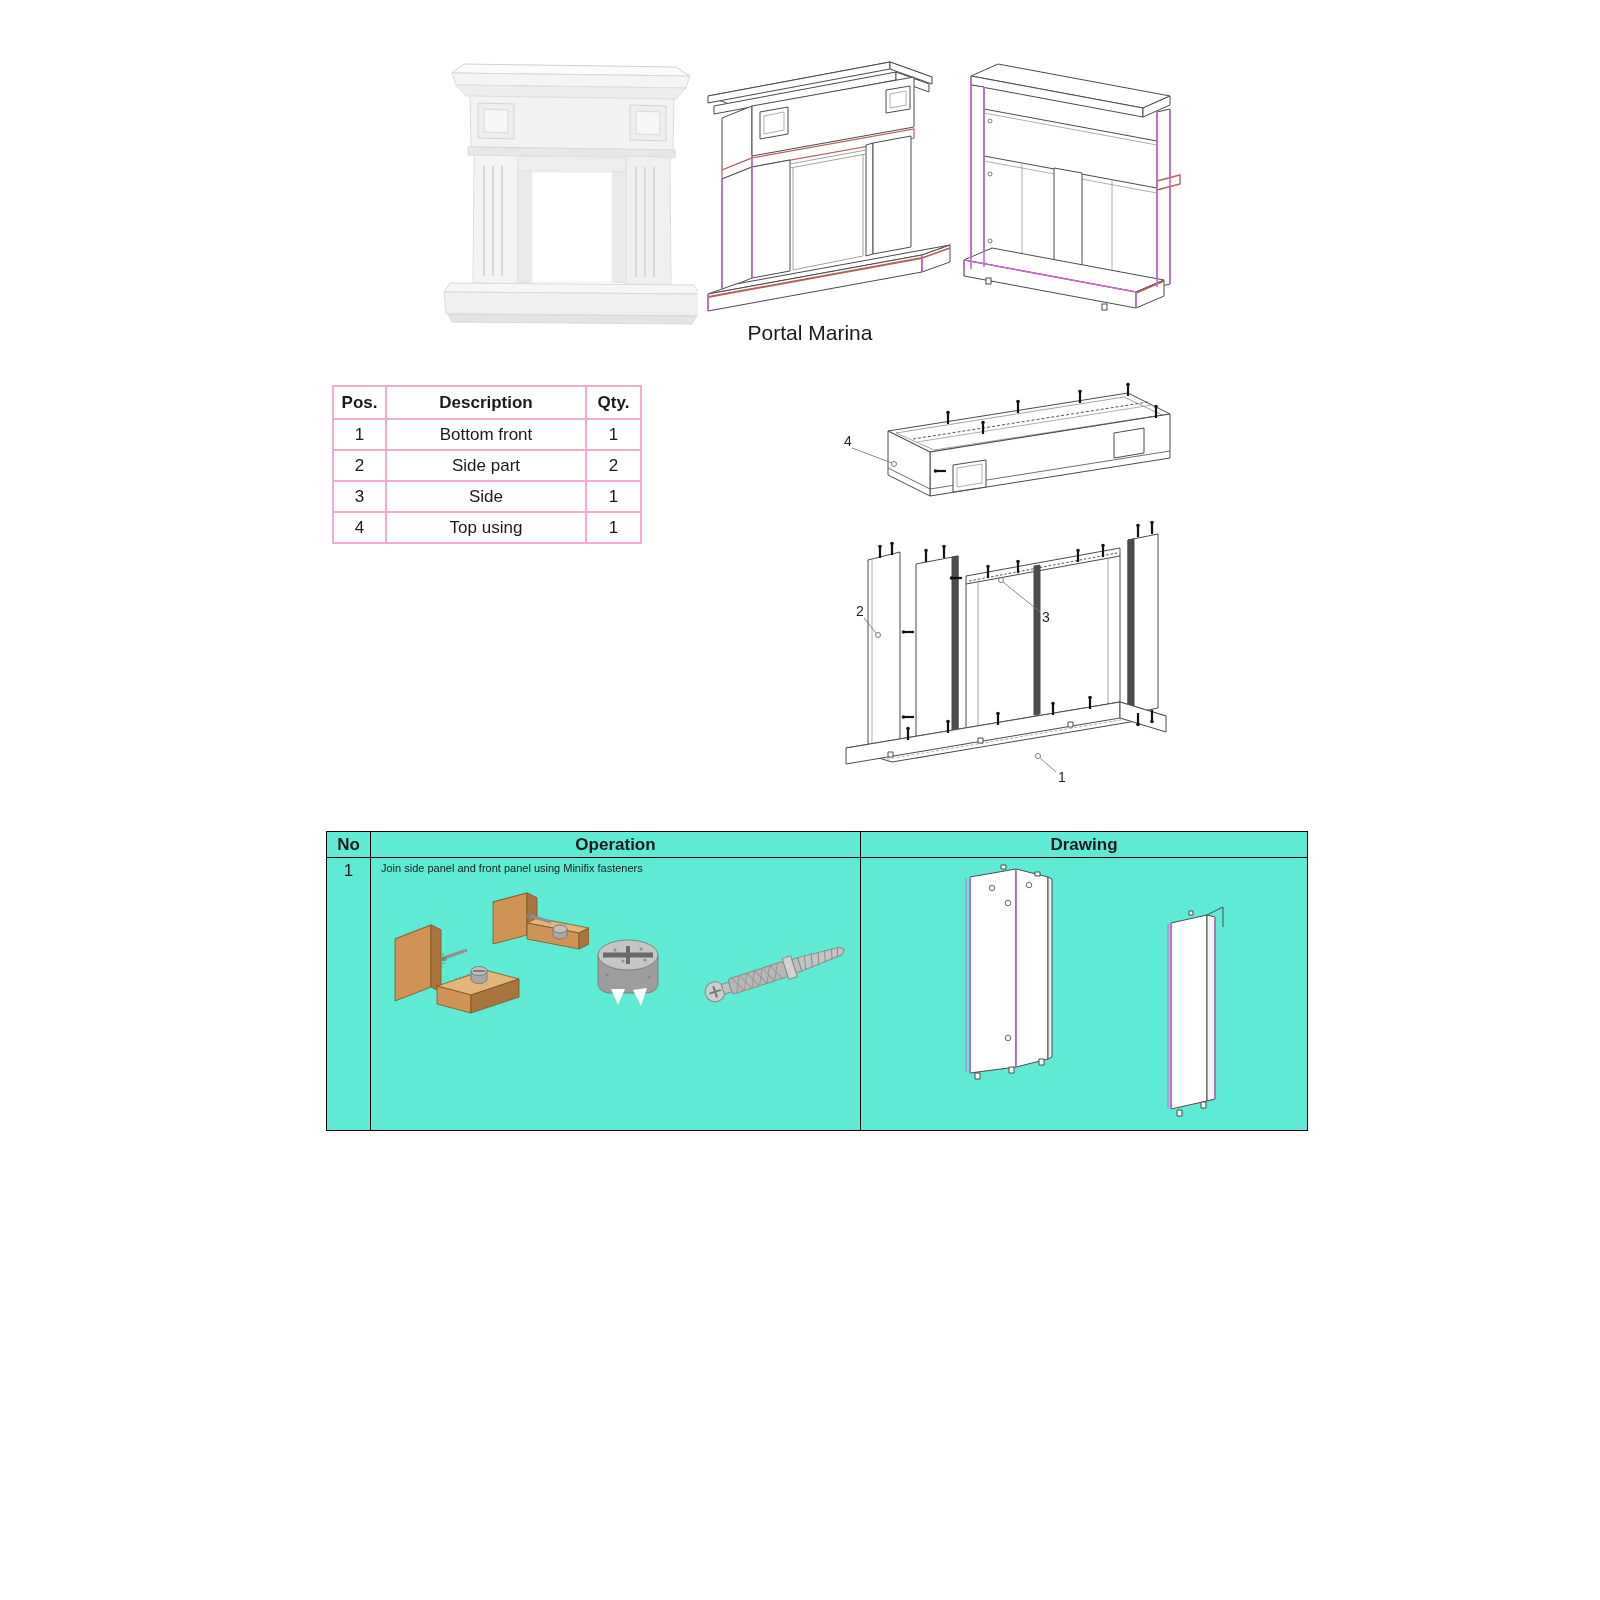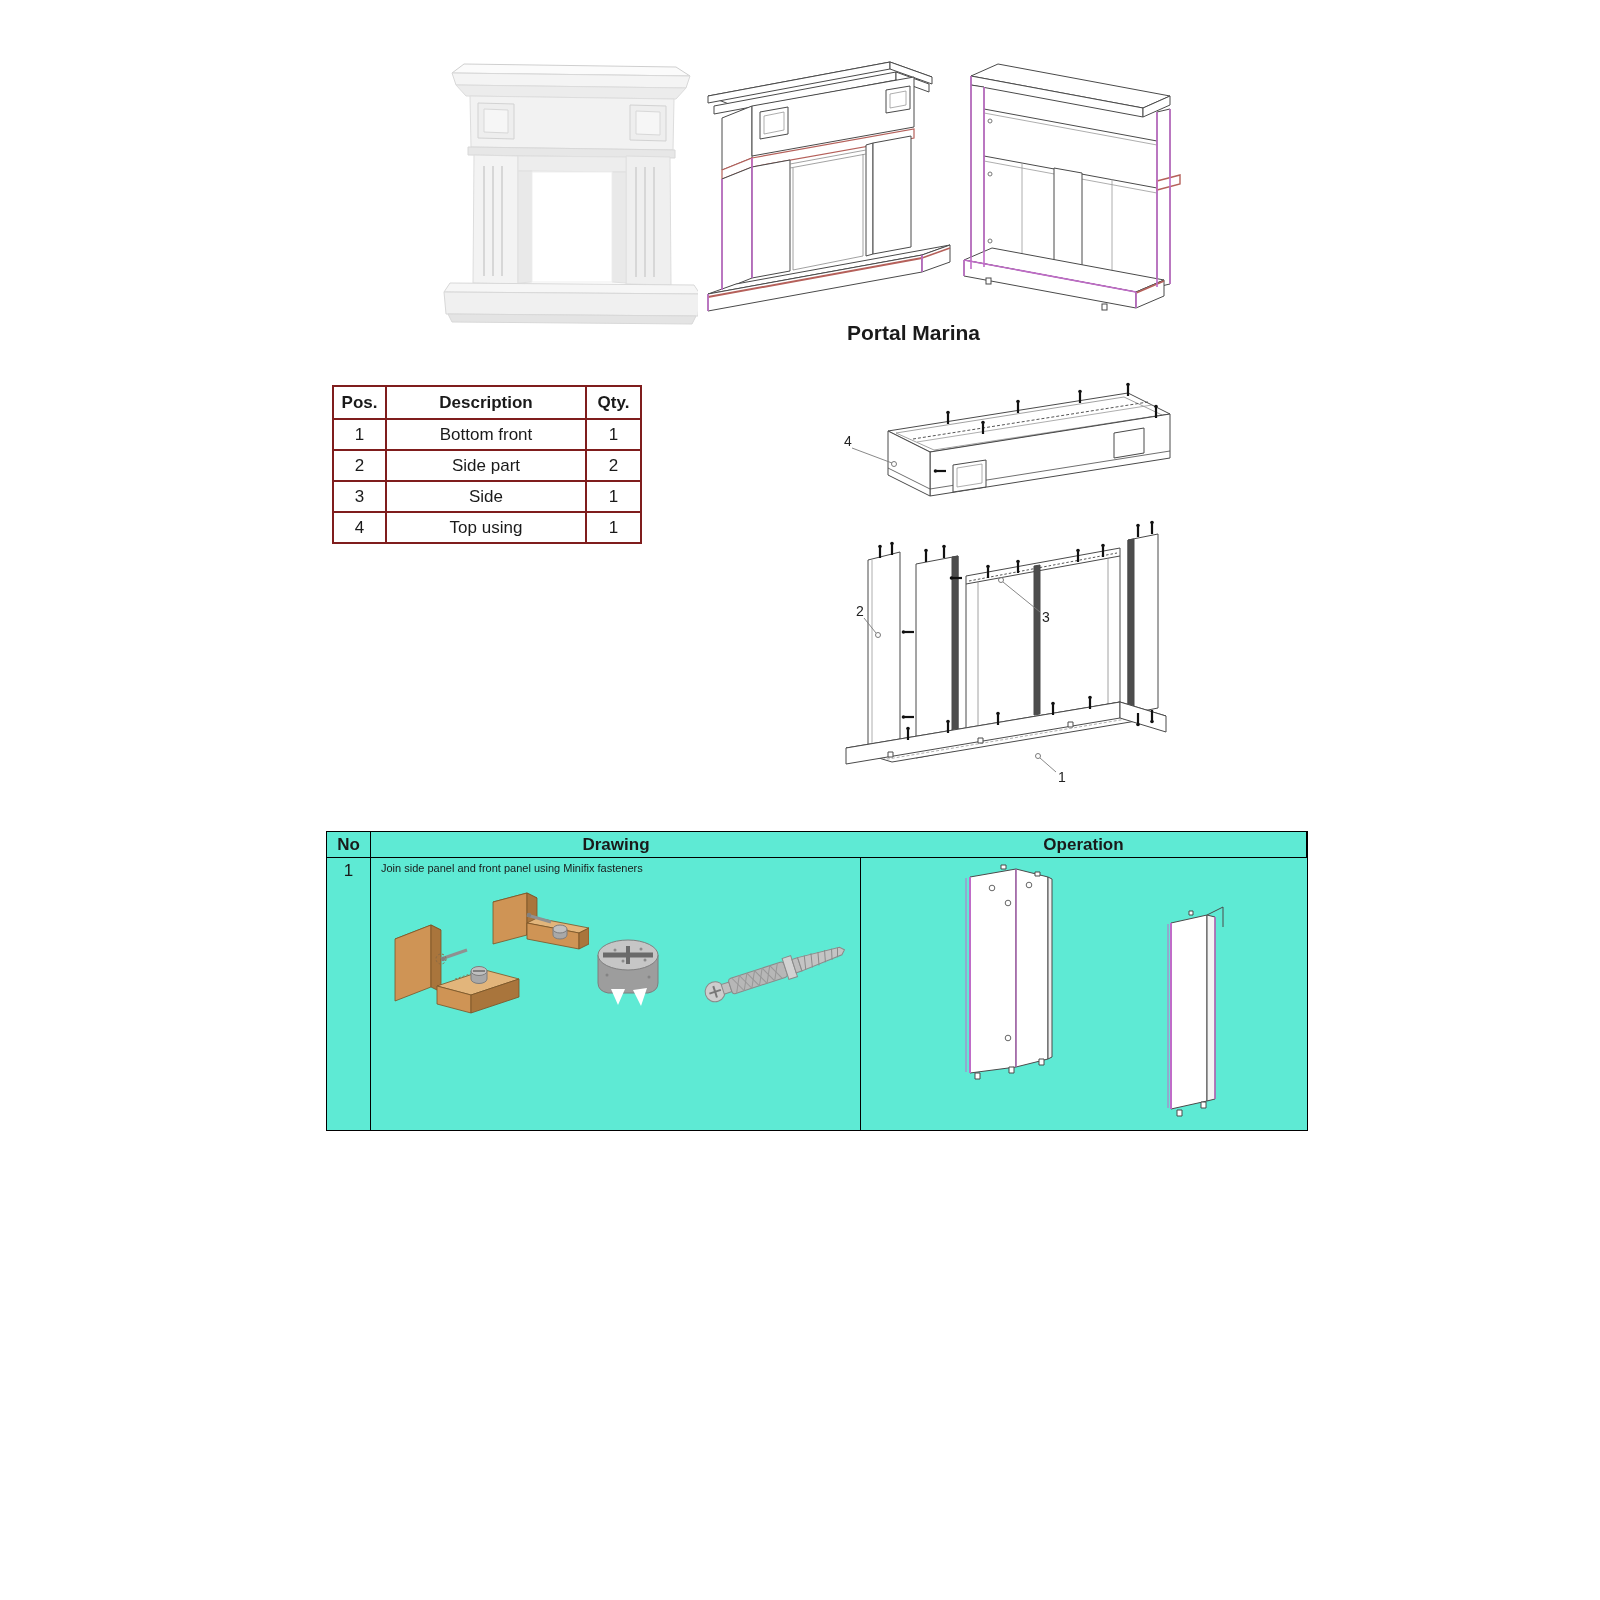--- a/index.html
+++ b/index.html
@@ -1,22 +1,22 @@
 <!DOCTYPE html>
 <html><head>
 <meta charset="utf-8">
 <style>
   html,body{margin:0;padding:0;}
   body{width:1600px;height:1600px;position:relative;background:#ffffff;
        font-family:"Liberation Sans",sans-serif;color:#1a1a1a;overflow:hidden;}
   .abs{position:absolute;}
-  .title{font-size:21px;font-weight:bold;text-align:right;}
+  .title{font-size:21px;font-weight:normal;text-align:center;}
   
   table.parts{border-collapse:collapse;table-layout:fixed;}
-  table.parts th,table.parts td{border:2px solid #7f1d1d;text-align:center;
+  table.parts th,table.parts td{border:2px solid #f9a8d4;text-align:center;
        font-size:17px;padding:0;vertical-align:middle;background:#fff;}
   table.parts th{font-weight:bold;height:31px;}
   table.parts td{height:29px;font-weight:normal;}
   
   .optable{border:1.6px solid #000;display:grid;
        grid-template-columns:44px 490px 446px;grid-template-rows:26px 272px;background:#5eead4;}
   .optable .cell{border-right:1.6px solid #000;border-bottom:1.6px solid #000;position:relative;}
   .optable .cell.last{border-right:none;}
   .optable .cell.bot{border-bottom:none;}
   .optable .hd{font-weight:bold;font-size:17px;display:flex;align-items:center;justify-content:center;}
@@ -275,22 +275,22 @@
   <text x="214" y="110" font-size="14" fill="#222">3</text>
   <line x1="212" y1="100" x2="175" y2="70" stroke="#7a7a7a" stroke-width="0.9"></line>
   <circle cx="173" cy="68" r="2.5" fill="none" stroke="#7a7a7a"></circle>
   <text x="230" y="270" font-size="14" fill="#222">1</text>
   <line x1="228" y1="260" x2="212" y2="246" stroke="#7a7a7a" stroke-width="0.9"></line>
   <circle cx="210" cy="244" r="2.5" fill="none" stroke="#7a7a7a"></circle>
 </svg>
 
 <div class="optable abs" style="left:326px;top:831px">
   <div class="cell hd">No</div>
+  <div class="cell hd">Operation</div>
   <div class="cell hd last">Drawing</div>
-  <div class="cell hd">Operation</div>
 
   <div class="cell bot opno">1</div>
 
   <div class="cell bot">
     <div class="optext">Join side panel and front panel using Minifix fasteners</div>
 
     <svg class="abs" style="left:18px;top:31px" width="200" height="135" viewBox="0 0 200 135">
       <g stroke="#7a5326" stroke-width="0.8">
         <polygon points="6,50 42,36 52,41 16,55" fill="#e2b57b"></polygon>
         <polygon points="6,50 42,36 42,98 6,112" fill="#cf9455"></polygon>

